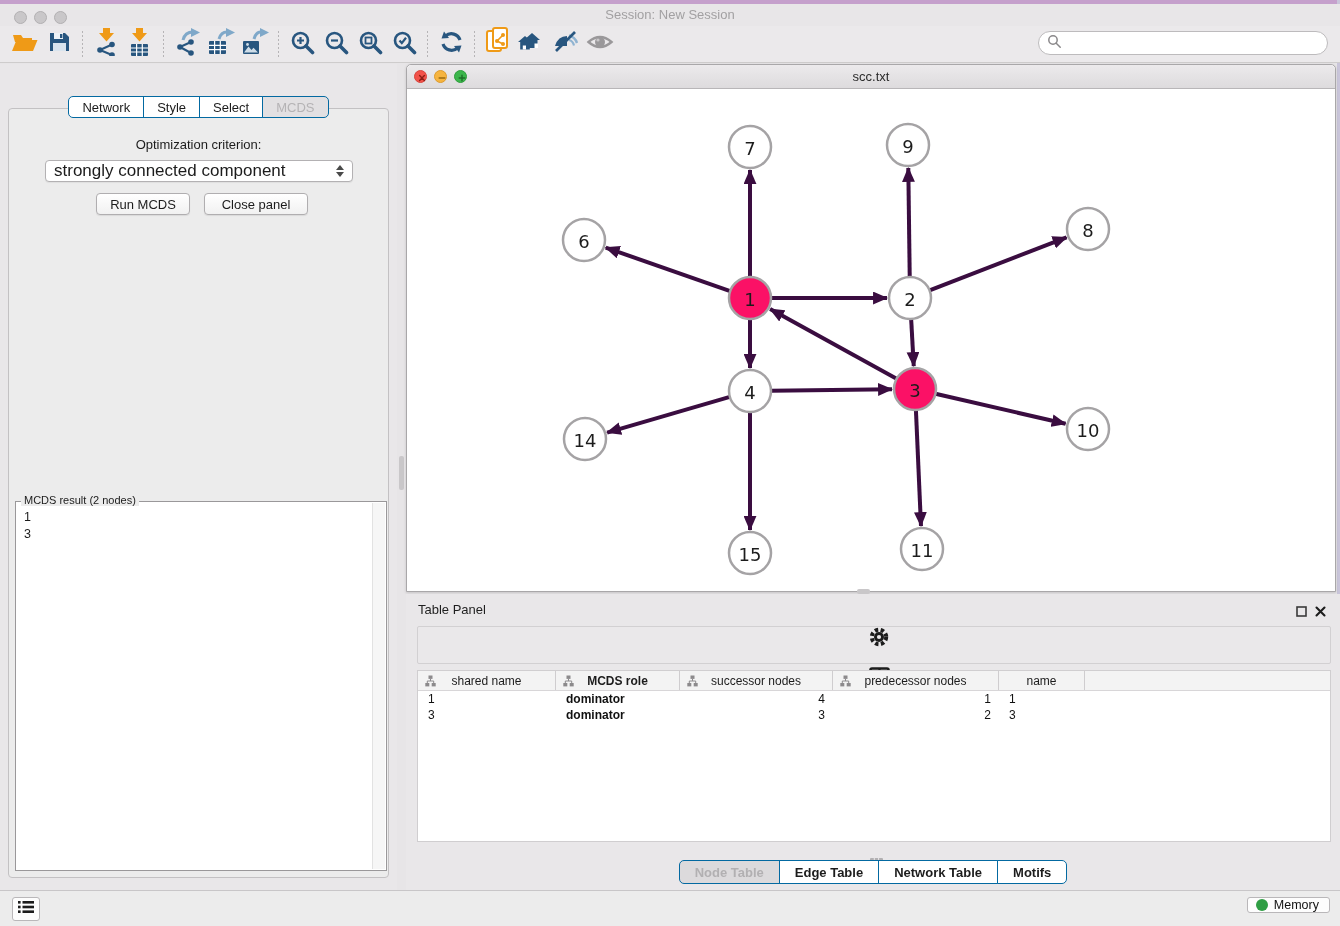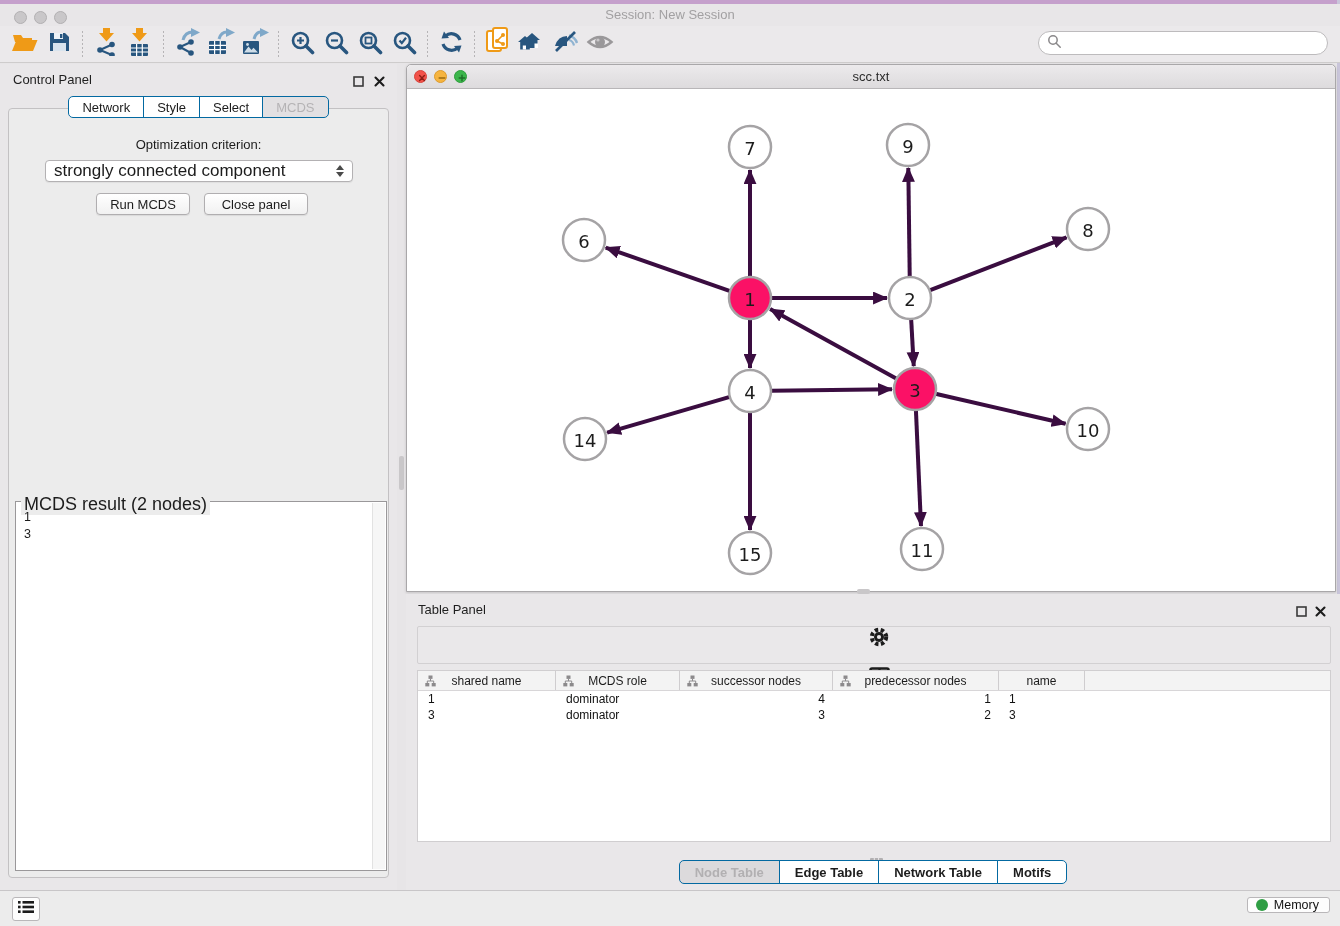--- a/index.html
+++ b/index.html
@@ -56,21 +56,21 @@
   .stepper .up { width:0; height:0; border-left:4px solid transparent; border-right:4px solid transparent; border-bottom:5px solid #4a4a4a; }
   .stepper .down { width:0; height:0; border-left:4px solid transparent; border-right:4px solid transparent; border-top:5px solid #4a4a4a; }
   .btn { position:absolute; top:84px; height:22px; background:linear-gradient(#ffffff,#f1f1f1);
     border:1px solid #b0aeb0; border-radius:4px; font-size:13px; color:#1c1c1c;
     display:flex; align-items:center; justify-content:center; box-shadow:0 1px 1px rgba(0,0,0,.08); cursor:default; }
   .run-btn { left:87px; width:94px; }
   .closep-btn { left:195px; width:104px; }
   .result-group { position:absolute; left:6px; top:392px; width:372px; height:370px;
     border:1px solid #9a989a; background:#fff; }
   .result-title { position:absolute; left:5px; top:-8px; background:#ececec; padding:0 3px;
-    font-size:18px; color:#1c1c1c; white-space:nowrap; }
+    font-size:11px; color:#1c1c1c; white-space:nowrap; }
   .result-text { position:absolute; left:1px; top:4px; right:14px; bottom:1px;
     font-size:12.5px; color:#1c1c1c; padding:3px 0 0 7px; line-height:17px; }
   .result-scroll { position:absolute; top:1px; right:1px; width:13px; bottom:1px;
     background:#f6f6f6; border-left:1px solid #e2e2e2; }
   
   .v-grip { position:absolute; left:399px; top:456px; width:5px; height:34px;
     background:#c9c7c9; border-radius:2px; }
   .h-grip { position:absolute; left:857px; top:589px; width:13px; height:5px;
     background:#c9c7c9; border-radius:2px; }
   
@@ -94,21 +94,21 @@
     background:#eae8ea; border:1px solid #d2d0d2; border-radius:2px;
     display:flex; align-items:center; padding-left:10px; gap:16px;flex-direction:column; }
   .tp-tool { display:flex; align-items:center; justify-content:center; width:24px; height:24px; cursor:default; }
   .fx-label { font-family:"DejaVu Serif", serif; font-style:italic; font-size:17px; color:#a2a0a2; }
   .tbl { position:absolute; left:11px; top:76px; width:914px; height:172px;
     background:#fff; border:1px solid #d0ced0; }
   .tbl-header { display:flex; height:20px; background:#f3f3f3; border-bottom:1px solid #d8d6d8; }
   .th { position:relative; border-right:1px solid #cfcdcf; display:flex;
     align-items:center; justify-content:center; font-size:12px; color:#1c1c1c; }
   .th .tree-ico { position:absolute; left:7px; top:4px; }
-  .col-0 { width:138px; } .col-1 { width:124px; } .col-2 { width:153px; }
+  .col-0 { width:138px; } .col-1 { width:124px;font-weight:bold; } .col-2 { width:153px; }
   .col-3 { width:166px; } .col-4 { width:86px; }
   .tbl-row { display:flex; height:16px; font-size:12px; color:#111; }
   .td { padding:1px 0 0 0; }
   .td.l { text-align:left; padding-left:10px; }
   .td.r { text-align:right; padding-right:8px; }
   .tp-tabs { position:absolute; left:0; right:0; top:266px; display:flex; justify-content:center; }
   .tp-tabs .seg-tab { font-weight:600; height:24px; padding:0 15px; }
   .tp-tabs .seg-tab.active { background:#dcdadc; color:#b2b0b2; }
   
   .statusbar { position:absolute; left:0; top:890px; width:1340px; height:36px;
@@ -269,29 +269,20 @@
     <div class="search-wrap">
       <span><svg width="15" height="15" viewBox="0 0 15 15">
             <circle cx="6" cy="6" r="4.2" fill="none" stroke="#8a888a" stroke-width="1.5"></circle>
             <line x1="9.2" y1="9.2" x2="13.2" y2="13.2" stroke="#8a888a" stroke-width="1.5" stroke-linecap="round"></line>
           </svg></span>
       <input class="search-input" value="" style="">
     </div>
   </div>
 
   <div class="control-panel">
-    <div class="panel-head">
-      <span class="panel-title">Control Panel</span>
-      <span class="float-icon cp-float"><svg width="11" height="11" viewBox="0 0 11 11">
-            <rect x="1" y="1" width="9" height="9" fill="none" stroke="#3a3a3a" stroke-width="1.6"></rect>
-          </svg></span>
-      <span class="close-icon cp-close"><svg width="11" height="11" viewBox="0 0 11 11">
-            <path d="M1.5,1.5 L9.5,9.5 M9.5,1.5 L1.5,9.5" stroke="#1c1c1c" stroke-width="2.1" stroke-linecap="round"></path>
-          </svg></span>
-    </div>
     <div class="seg-tabs">
       <div class="seg-tab">Network</div>
       <div class="seg-tab">Style</div>
       <div class="seg-tab">Select</div>
       <div class="seg-tab active">MCDS</div>
     </div>
     <div class="cp-content">
       <div class="opt-label">Optimization criterion:</div>
       <div class="dropdown">
         <span class="dd-value">strongly connected component</span>

